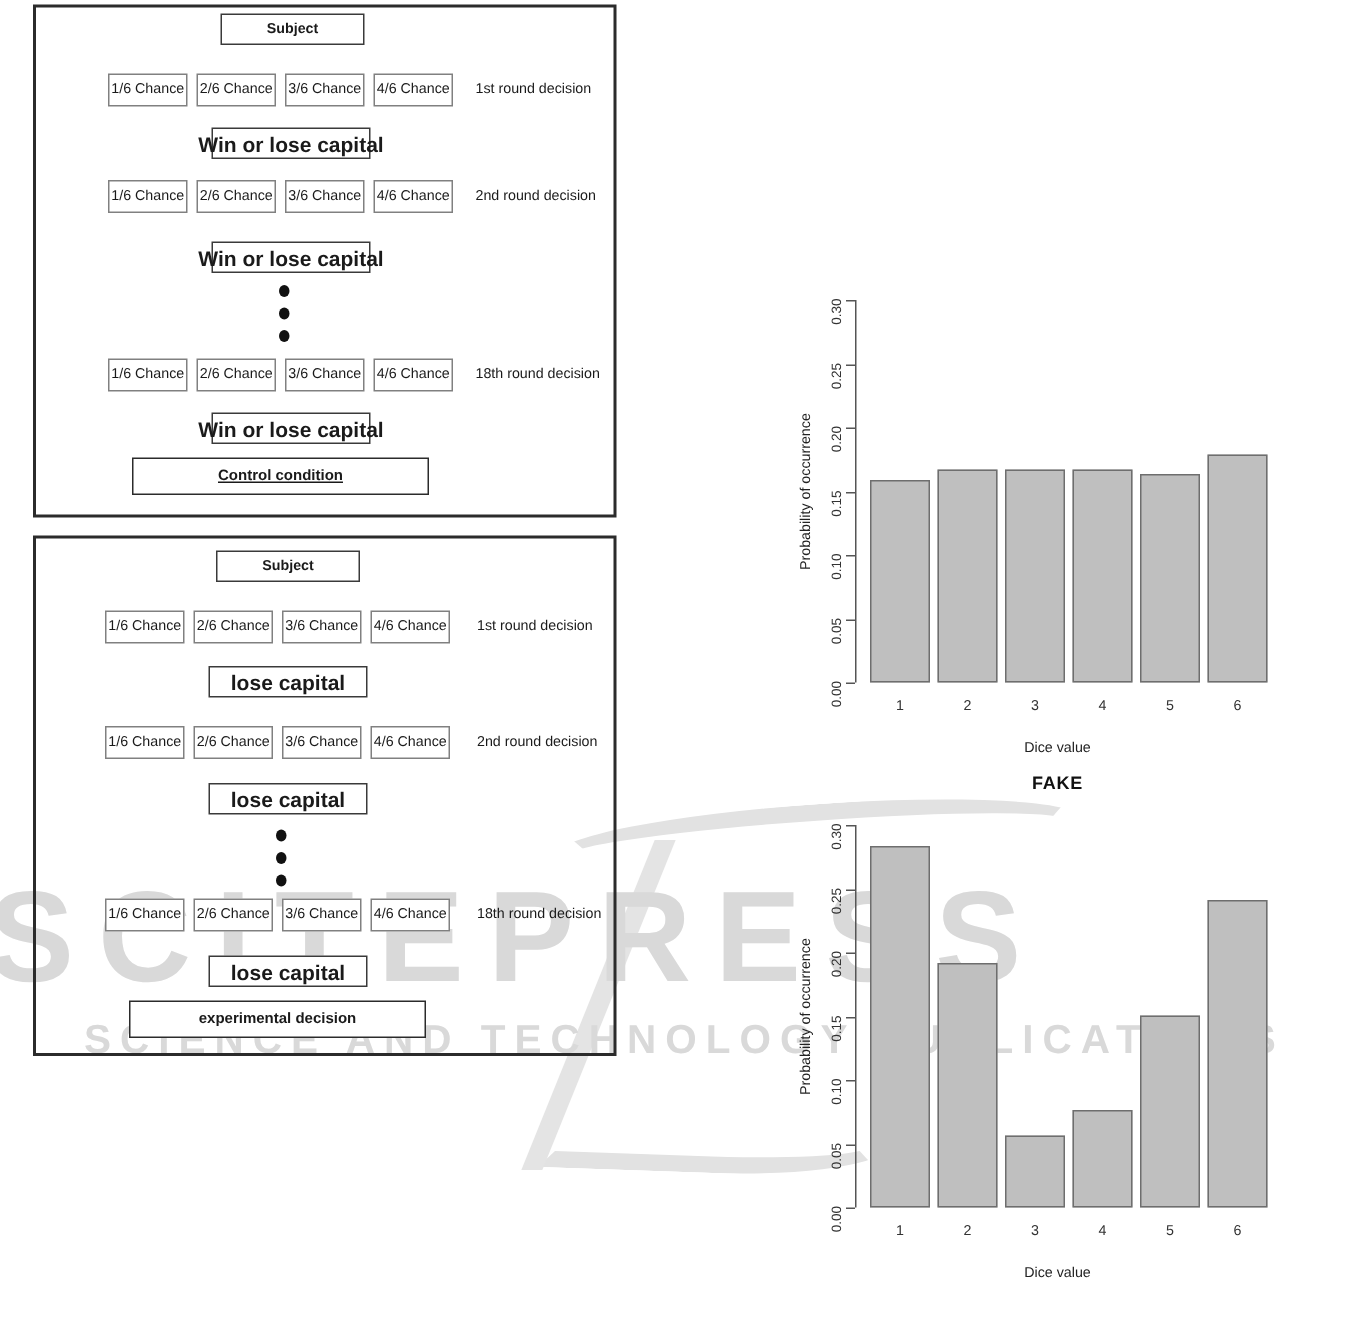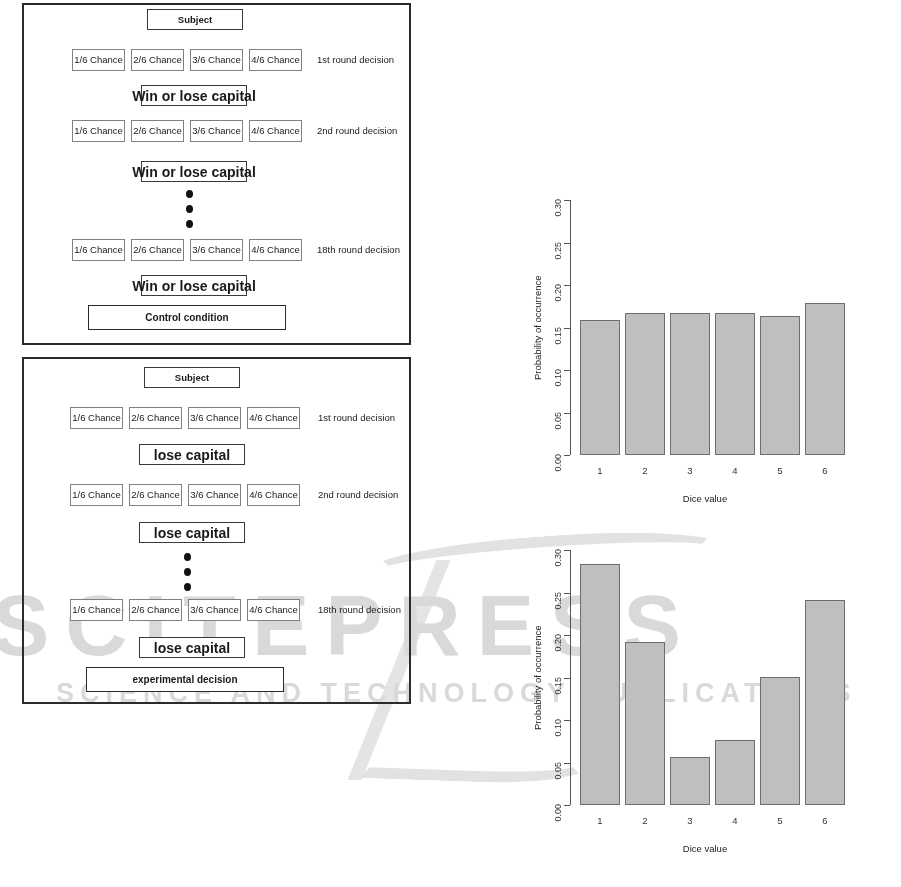--- a/index.html
+++ b/index.html
@@ -130,21 +130,21 @@
   <span></span>
 </div>
 
 <div class="node" style="left:72px;top:239px;width:53px;height:22px;z-index:4;">1/6 Chance</div>
 <div class="node" style="left:131px;top:239px;width:53px;height:22px;z-index:4;">2/6 Chance</div>
 <div class="node" style="left:190px;top:239px;width:53px;height:22px;z-index:4;">3/6 Chance</div>
 <div class="node" style="left:249px;top:239px;width:53px;height:22px;z-index:4;">4/6 Chance</div>
 <div class="round-label" style="left:317px;top:245px;z-index:4;">18th round decision</div>
 <div class="node outcome heavy" style="left:141px;top:275px;width:106px;height:21px;z-index:4;">Win or lose capital</div>
 
-<div class="node condition" style="left:88px;top:305px;width:198px;height:25px;z-index:4;">Control condition</div>
+<div class="node condition" style="left:88px;top:305px;width:198px;height:25px;z-index:4;text-decoration:underline;">Control condition</div>
 
 <div class="panel" id="panel-experimental"></div>
 
 <div class="node bold heavy" style="left:144px;top:367px;width:96px;height:21px;z-index:4;">Subject</div>
 
 <div class="node" style="left:70px;top:407px;width:53px;height:22px;z-index:4;">1/6 Chance</div>
 <div class="node" style="left:129px;top:407px;width:53px;height:22px;z-index:4;">2/6 Chance</div>
 <div class="node" style="left:188px;top:407px;width:53px;height:22px;z-index:4;">3/6 Chance</div>
 <div class="node" style="left:247px;top:407px;width:53px;height:22px;z-index:4;">4/6 Chance</div>
 <div class="round-label" style="left:318px;top:413px;z-index:4;">1st round decision</div>
@@ -216,20 +216,21 @@
       <div class="xtick-label" style="left: 205px; top: 300px; width: 40px;">4</div>
       <div class="bar" style="left: 250px; top: 151.45px; width: 40px; height: 138.55px; background: rgb(191, 191, 191); border-color: rgb(110, 110, 110);"></div>
       <div class="xtick-label" style="left: 250px; top: 300px; width: 40px;">5</div>
       <div class="bar" style="left: 295px; top: 137.85px; width: 40px; height: 152.15px; background: rgb(191, 191, 191); border-color: rgb(110, 110, 110);"></div>
       <div class="xtick-label" style="left: 295px; top: 300px; width: 40px;">6</div>
       <div class="xlab" style="left: 0px; top: 328px;">Dice value</div>
     </div>
 </div>
 
 <div class="chart" id="chart-fake" style="left:510px;top:515px;width:390px;height:345px;">
+  <div class="chart-title">FAKE</div>
   <div class="ylab-wrap" style="left:22px;top:0;">
     <div class="ylab" style="left:0;top:215px;">Probability of occurrence</div>
   </div>
   <div class="plot" id="plot-fake" style="left:0;top:0;width:390px;height:345px;">
       <div class="axis-line" style="left: 60px; top: 35px; width: 1px; height: 255px;"></div>
       <div class="tick" style="left: 54px; top: 290px;"></div>
       <div style="position: absolute; left: 48px; top: 290px; width: 0px; height: 0px;">
         <div style="position: absolute; font-size: 9px; color: rgb(51, 51, 51); white-space: nowrap; transform: rotate(-90deg); transform-origin: 100% 50%; right: 0px; top: -6px;">0.00</div>
       </div>
       <div class="tick" style="left: 54px; top: 247.5px;"></div>

